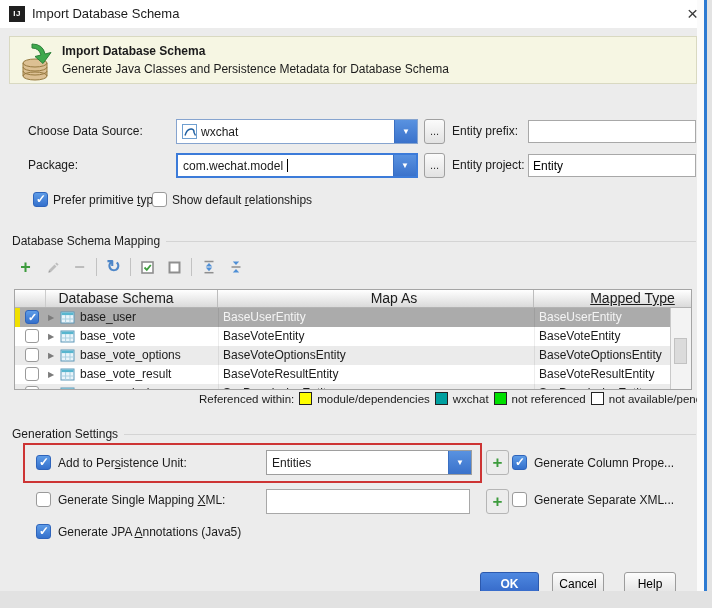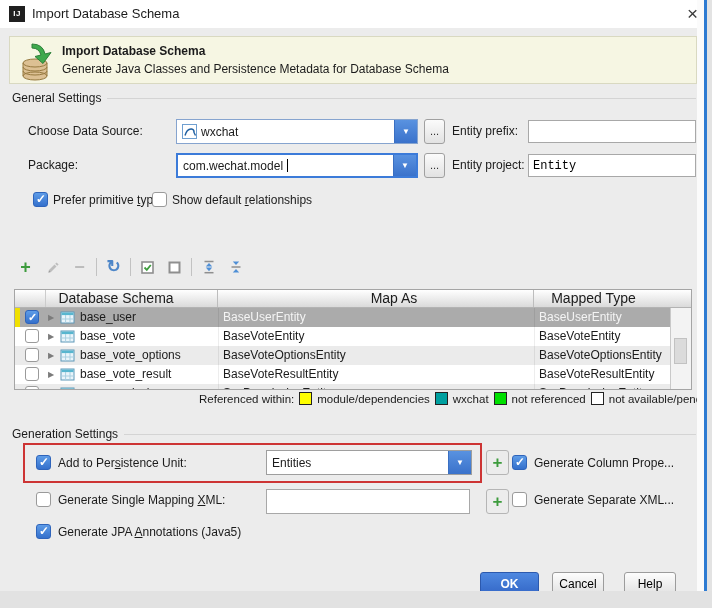--- a/index.html
+++ b/index.html
@@ -57,21 +57,21 @@
 
   
   .table { position:absolute; left:14px; top:289px; width:678px; height:101px; background:#fff;
            border:1px solid #a5a5a5; overflow:hidden; }
   .thead { position:absolute; left:0; top:0; width:676px; height:18px; background:linear-gradient(#ffffff,#dadada);
            border-bottom:1px solid #b3b3b3; font-size:14px; }
   .th { position:absolute; top:0; line-height:17px; text-align:center; }
   .th-0 { left:0; width:203px; border-right:1px solid #bdbdbd; }
   .th-0::before { content:""; position:absolute; left:30px; top:0; bottom:0; border-left:1px solid #cccccc; }
   .th-1 { left:204px; width:315px; border-right:1px solid #bdbdbd;padding-left:36px; }
-  .th-2 { left:511px; width:135px; }
+  .th-2 { left:550px; width:135px;text-decoration:underline; }
   .tr { position:absolute; left:0; width:655px; height:19px; background:#fff; cursor:default; }
   .tr.alt { background:#ebebeb; }
   .tr.sel { background:#ababab; }
   .tr::before { content:""; position:absolute; left:203px; top:0; bottom:0; border-left:1px solid rgba(0,0,0,.07); }
   .tr::after  { content:""; position:absolute; left:519px; top:0; bottom:0; border-left:1px solid rgba(0,0,0,.07); }
   .marker { position:absolute; left:0; top:0; width:5px; height:19px; }
   .rowcb { position:absolute; left:10px; top:2px; width:14px; height:14px; }
   .rowcb.on::after { font-size:11px; left:2px; top:0; }
   .exp { position:absolute; left:33px; top:0; line-height:19px; font-size:8px; color:#7b7b7b; }
   .ticon { position:absolute; left:45px; top:2px; }
@@ -125,24 +125,20 @@
         <ellipse cx="16" cy="22" rx="12" ry="4"></ellipse>
         <line x1="4" y1="22" x2="4" y2="35"></line>
         <line x1="28" y1="22" x2="28" y2="35"></line>
       </g>
       <path d="M13 3 q11 0 13 10 l6 -1.5 l-8 11 l-8 -7 l6 -1.5 q-2 -7 -9 -7 z" fill="#3fa94d" stroke="#2d7f39"></path>
     </svg>
     <div class="banner-title">Import Database Schema</div>
     <div class="banner-sub">Generate Java Classes and Persistence Metadata for Database Schema</div>
   </div>
 
-  <div class="sec" style="top:91px">
-    <span>General Settings</span>
-      <i class="rule"></i>
-  </div>
 
   <span class="flabel" style="left:28px; top:119px">Choose Data Source:</span>
   <div class="combo" style="left:176px; top:119px; width:242px">
     <span class="val">
       <svg width="15" height="15" viewBox="0 0 15 15">
         <rect x="0.5" y="0.5" width="14" height="14" fill="#ffffff" stroke="#6f9fd0"></rect>
         <path d="M3 11.5 q2 -7 6.5 -6.5 q3 .5 2.5 3.5 l1.5 3" stroke="#1f5fa0" stroke-width="1.4" fill="none"></path>
       </svg>
       <span>wxchat</span>
     </span>
@@ -155,27 +151,31 @@
   <span class="flabel" style="left:28px; top:153px">Package:</span>
   <div class="combo focused" style="left:176px; top:153px; width:242px">
     <span class="val">
       <span>com.wechat.model</span>
         <span class="caret"></span>
     </span>
     <span class="dd">▼</span>
   </div>
   <button class="browse" style="left:424px; top:153px">...</button>
   <span class="flabel" style="left:452px; top:153px">Entity project:</span>
-  <input class="txt" style="left: 528px; top: 154px; width: 168px; font-family: Liberation Mono, monospace;" value="Entity">
+  <input class="txt" style="left: 528px; top: 154px; width: 168px;" value="Entity">
 
   <span class="cb on" style="left:33px; top:192px"></span>
   <span class="cb-label" style="left:53px; top:192px"><span>Prefer primitive </span><span class="mn">t</span><span>ypes</span></span>
   <span class="cb" style="left:152px; top:192px"></span>
   <span class="cb-label" style="left:172px; top:192px"><span>Show default </span><span class="mn">r</span><span>elationships</span></span>
 
+  <div class="sec" style="top:234px">
+    <span>Database Schema Mapping</span>
+      <i class="rule"></i>
+  </div>
 
   <div class="toolbar">
     <span class="tbtn">
         <span class="glyph-add">+</span>
       </span>
     <span class="tbtn">
       <svg width="15" height="15" viewBox="0 0 15 15">
         <path d="M4 10 L9.5 4.5 L11.5 6.5 L6 12 Z" fill="#bdbdbd"></path>
         <path d="M10.2 3.8 L11.6 2.4 L13.6 4.4 L12.2 5.8 Z" fill="#bdbdbd"></path>
         <path d="M4 10 L3.4 12.8 L6 12 Z" fill="#9d9d9d"></path>

